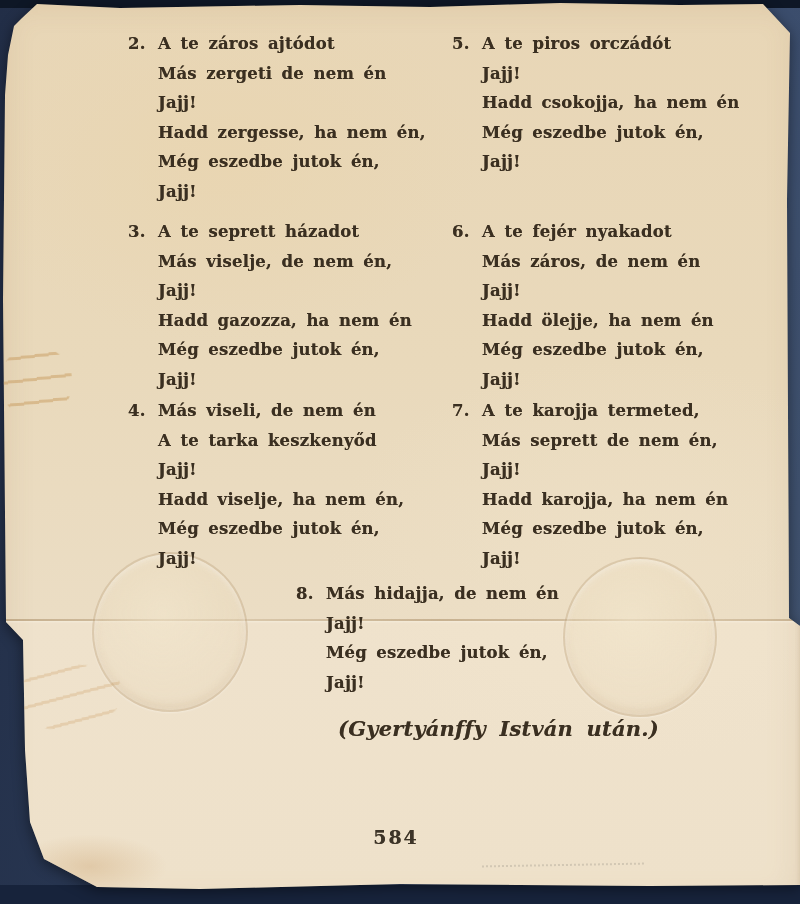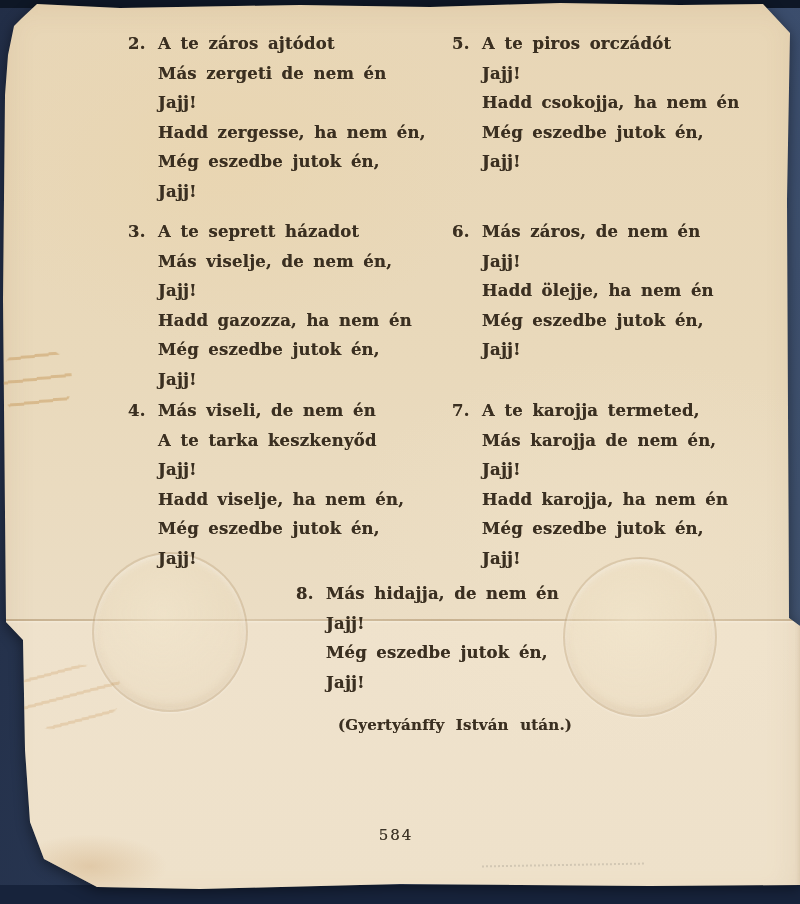--- a/index.html
+++ b/index.html
@@ -89,27 +89,27 @@
   }
   .verse-number{width:22px;flex:0 0 auto;}
   .v2,.v3,.v4{left:128px;}
   .v5,.v6,.v7{left:452px;}
   .v2,.v5{top:29px;}
   .v3,.v6{top:217px;}
   .v4,.v7{top:396px;}
   .v8{left:296px;top:579px;}
   .attribution{
     position:absolute;left:338px;top:716px;
-    color:#3a2f21;font-weight:700;font-size:15px;
+    color:#3a2f21;font-style:italic;font-weight:700;font-size:21px;
     letter-spacing:0.2px;word-spacing:6px;
     text-shadow:0 0 0.6px rgba(60,45,25,0.6);
   }
   .page-number{
     position:absolute;left:373px;top:826px;width:46px;text-align:center;
-    color:#3c3428;font-weight:400;font-size:15px;letter-spacing:2px;
+    color:#3c3428;font-weight:700;font-size:19px;letter-spacing:2px;
     text-shadow:0 0 0.5px rgba(60,45,25,0.7);
   }
 </style>
 </head>
 <body>
 
 <div class="scene">
   <div class="bg-top-strip"></div>
   <div class="bg-bottom-strip"></div>
 
@@ -170,33 +170,34 @@
             <div>Jajj!</div>
             <div>Hadd csokojja, ha nem én</div>
             <div>Még eszedbe jutok én,</div>
             <div>Jajj!</div>
           </div>
         </div>
 
         <div class="verse v6">
           <div class="verse-number">6.</div>
           <div class="verse-lines">
+            <div>A te fejér nyakadot</div>
             <div>Más záros, de nem én</div>
             <div>Jajj!</div>
             <div>Hadd ölejje, ha nem én</div>
             <div>Még eszedbe jutok én,</div>
             <div>Jajj!</div>
           </div>
         </div>
 
         <div class="verse v7">
           <div class="verse-number">7.</div>
           <div class="verse-lines">
             <div>A te karojja termeted,</div>
-            <div>Más karojja de nem én,</div>
+            <div>Más seprett de nem én,</div>
             <div>Jajj!</div>
             <div>Hadd karojja, ha nem én</div>
             <div>Még eszedbe jutok én,</div>
             <div>Jajj!</div>
           </div>
         </div>
 
         <div class="verse v8">
           <div class="verse-number">8.</div>
           <div class="verse-lines">

